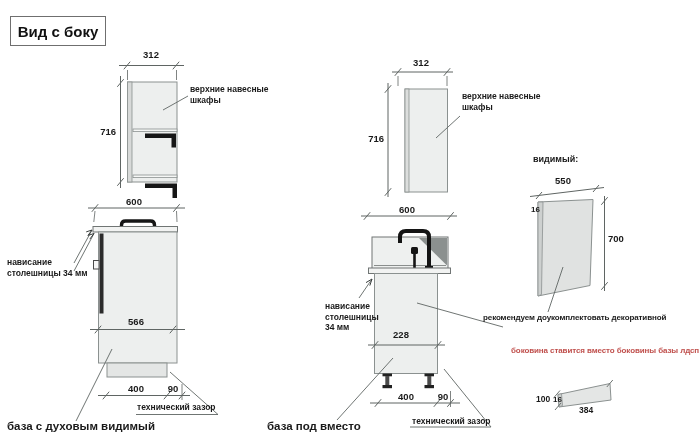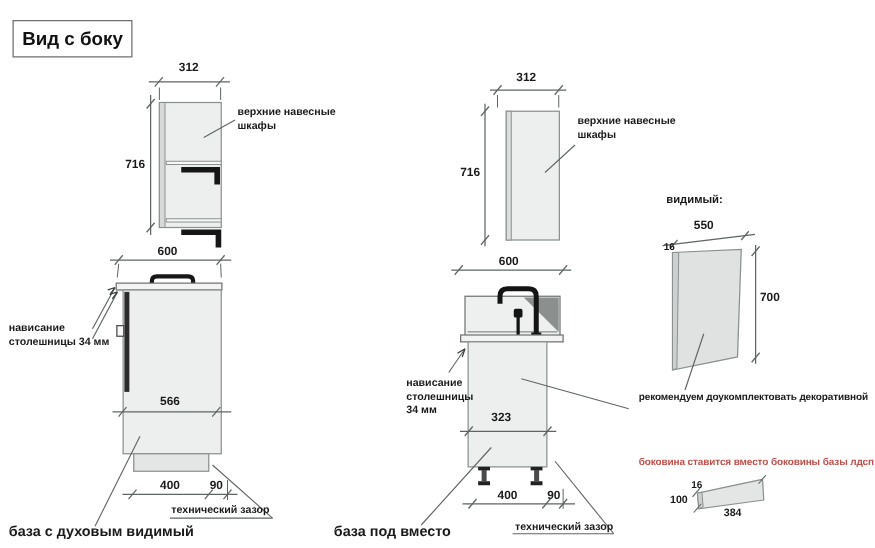--- a/index.html
+++ b/index.html
@@ -2,21 +2,21 @@
 <html><head>
 <meta charset="utf-8">
 <style>
   html,body{margin:0;padding:0;background:#fff;}
   body{width:700px;height:438px;overflow:hidden;font-family:"Liberation Sans",sans-serif;}
   .page{position:absolute;left:0;top:0;width:700px;height:438px;background:#fff;}
   .page svg{position:absolute;left:0;top:0;}
   .t{position:absolute;font-weight:bold;color:#1a1a1a;white-space:nowrap;line-height:1;}
   .dim{font-size:9.5px;}
   .sm{font-size:8.5px;}
-  .xs{font-size:8px;}
+  .xs{font-size:8px;margin-top:12px;}
   .ctr{transform:translateX(-50%);}
   .rt{text-align:right;}
   .lbl{font-size:8.5px;line-height:10.5px;white-space:normal;}
   .cap{font-size:11.5px;}
   .note{font-size:8px;letter-spacing:-0.1px;}
   .red{color:#c0504d;}
   .titlebox{position:absolute;left:10px;top:16px;width:94px;height:28px;border:1.2px solid #6f6f6f;
     display:flex;align-items:center;justify-content:center;font-weight:bold;font-size:15px;color:#111;}
 </style>
 </head>
@@ -187,31 +187,31 @@
 <div class="t dim ctr" style="left:136px;top:384px">400</div>
 <div class="t dim ctr" style="left:173px;top:384px">90</div>
 <div class="t sm" style="left:137px;top:403px">технический зазор</div>
 <div class="t cap" style="left:7px;top:421px">база с духовым видимый</div>
 
 <div class="t dim ctr" style="left:421px;top:58px">312</div>
 <div class="t dim rt" style="left:356px;top:134px;width:28px">716</div>
 <div class="t lbl" style="left:462px;top:91px;width:80px">верхние навесные шкафы</div>
 <div class="t dim ctr" style="left:407px;top:205px">600</div>
 <div class="t lbl" style="left:325px;top:301px;width:56px">нависание столешницы 34 мм</div>
-<div class="t dim ctr" style="left:401px;top:330px">323</div>
+<div class="t dim ctr" style="left:401px;top:330px">228</div>
 <div class="t dim ctr" style="left:406px;top:392px">400</div>
 <div class="t dim ctr" style="left:443px;top:392px">90</div>
 <div class="t sm" style="left:412px;top:417px">технический зазор</div>
 <div class="t cap" style="left:267px;top:421px">база под вместо</div>
 
 <div class="t" style="left:533px;top:155px;font-size:9px">видимый:</div>
 <div class="t dim ctr" style="left:563px;top:176px">550</div>
 <div class="t xs" style="left:531px;top:194px">16</div>
 <div class="t dim" style="left:608px;top:234px">700</div>
 
-<div class="t note" style="left:511px;top:314px">рекомендуем доукомплектовать декоративной</div>
-<div class="t note red" style="left:511px;top:366px">боковина ставится вместо боковины базы лдсп</div>
+<div class="t note" style="left:483px;top:314px">рекомендуем доукомплектовать декоративной</div>
+<div class="t note red" style="left:511px;top:347px">боковина ставится вместо боковины базы лдсп</div>
 
 <div class="t xs" style="left:553px;top:384px">16</div>
 <div class="t sm" style="left:536px;top:395px">100</div>
 <div class="t sm" style="left:579px;top:406px">384</div>
 
 </div>
 
 </body></html>

